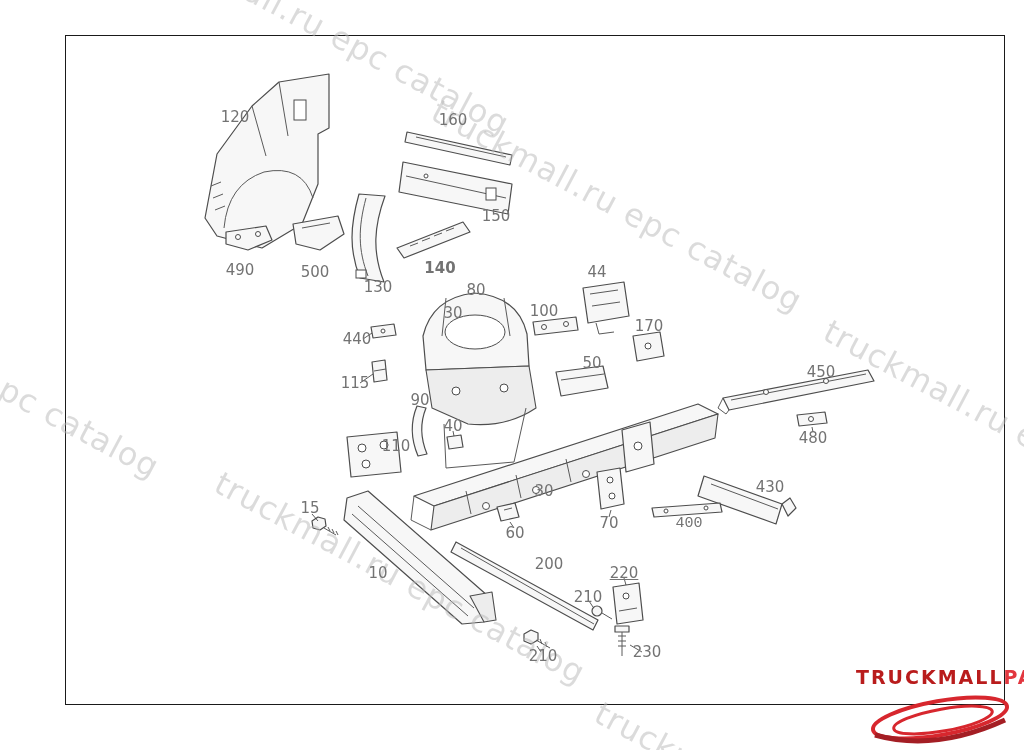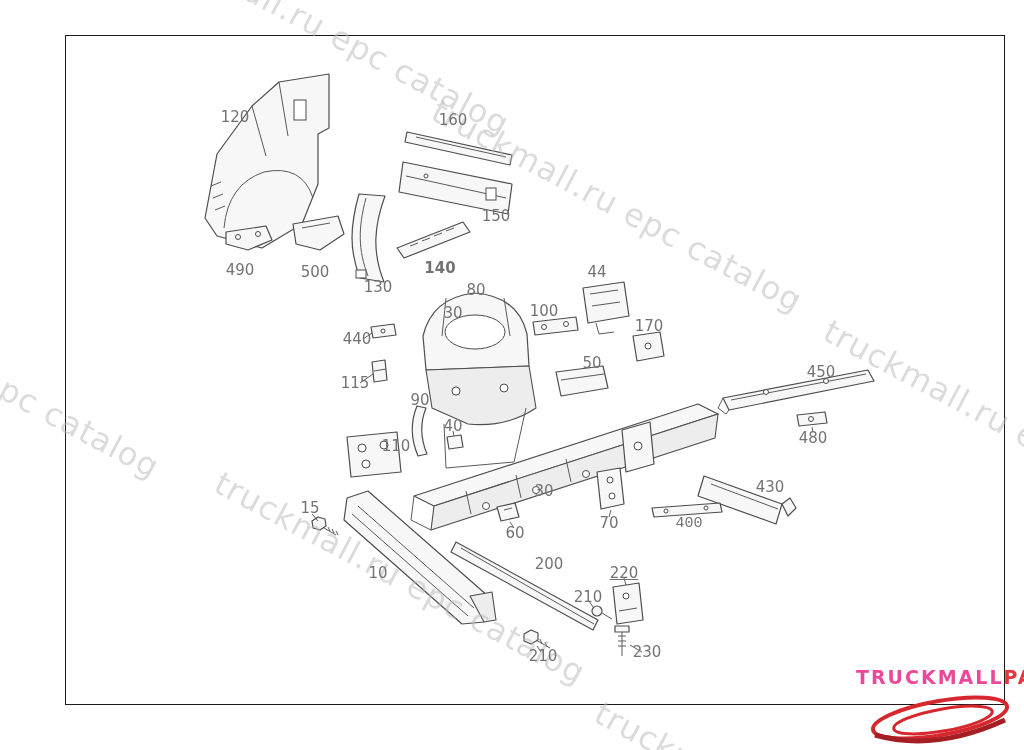--- a/index.html
+++ b/index.html
@@ -36,21 +36,21 @@
   .part-label {
     position:absolute; transform:translate(-50%,-50%);
     font-family:"DejaVu Sans", sans-serif; font-size:15px; color:#737373;
   }
   
   .logo { position:absolute; z-index:5; }
   .logo-text {
     position:absolute; left:856px; top:666px; font-family:"DejaVu Sans", sans-serif;
     font-size:19px; font-weight:bold; letter-spacing:2px; white-space:nowrap;
   }
-  .logo-gray { color:#ec4899; }
+  .logo-gray { color:#b91c1c; }
   .logo-red  { color:#e2373f; }
   .logo-swirl { position:absolute; left:845px; top:690px; }
 </style>
 </head>
 <body>
 
 <div class="frame">
   <svg class="diagram" width="938" height="668" viewBox="0 0 938 668" xmlns="http://www.w3.org/2000/svg">
 
     <g>

